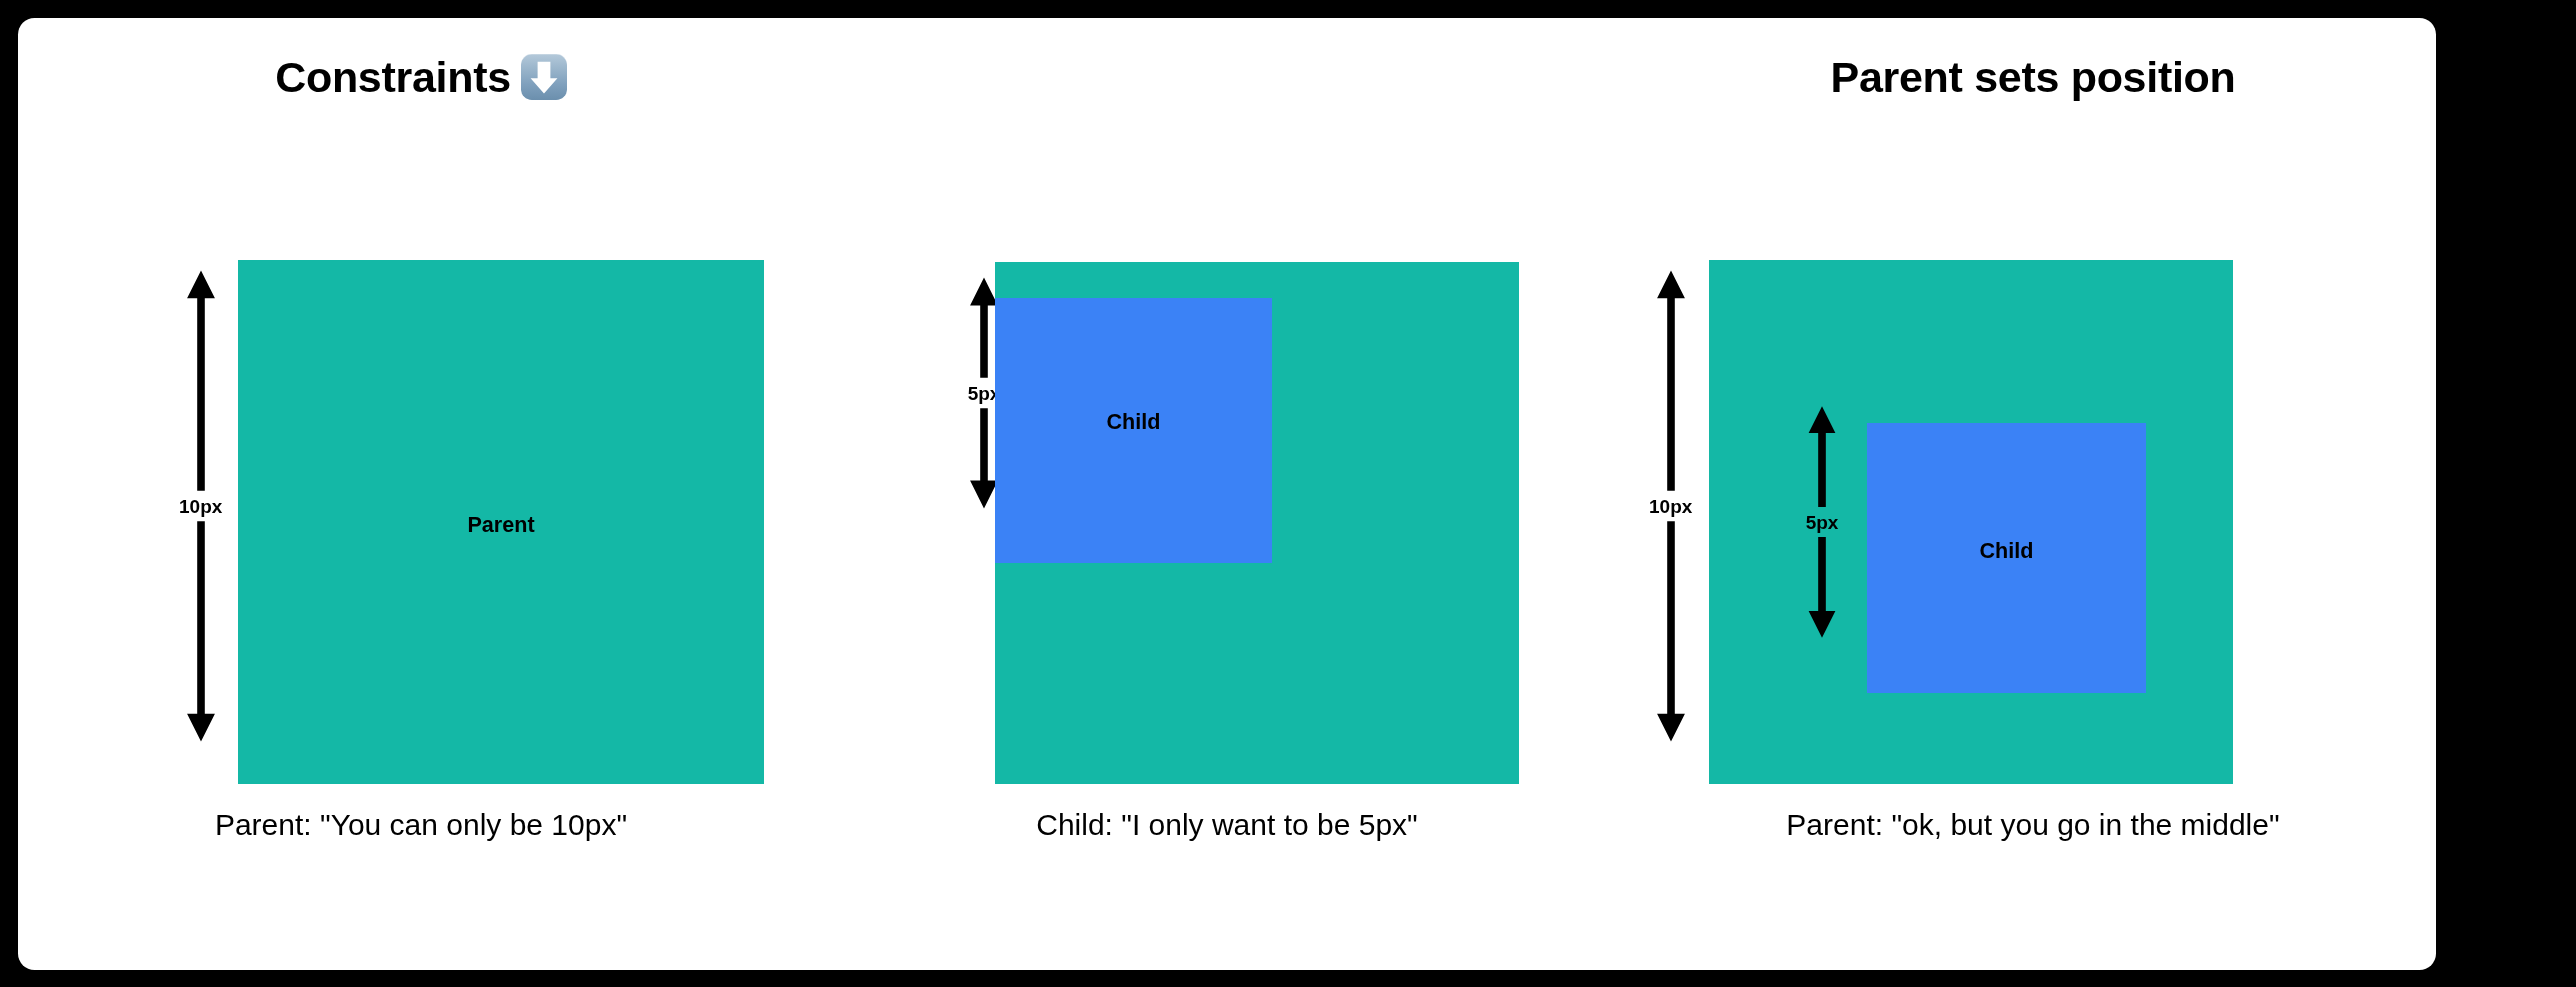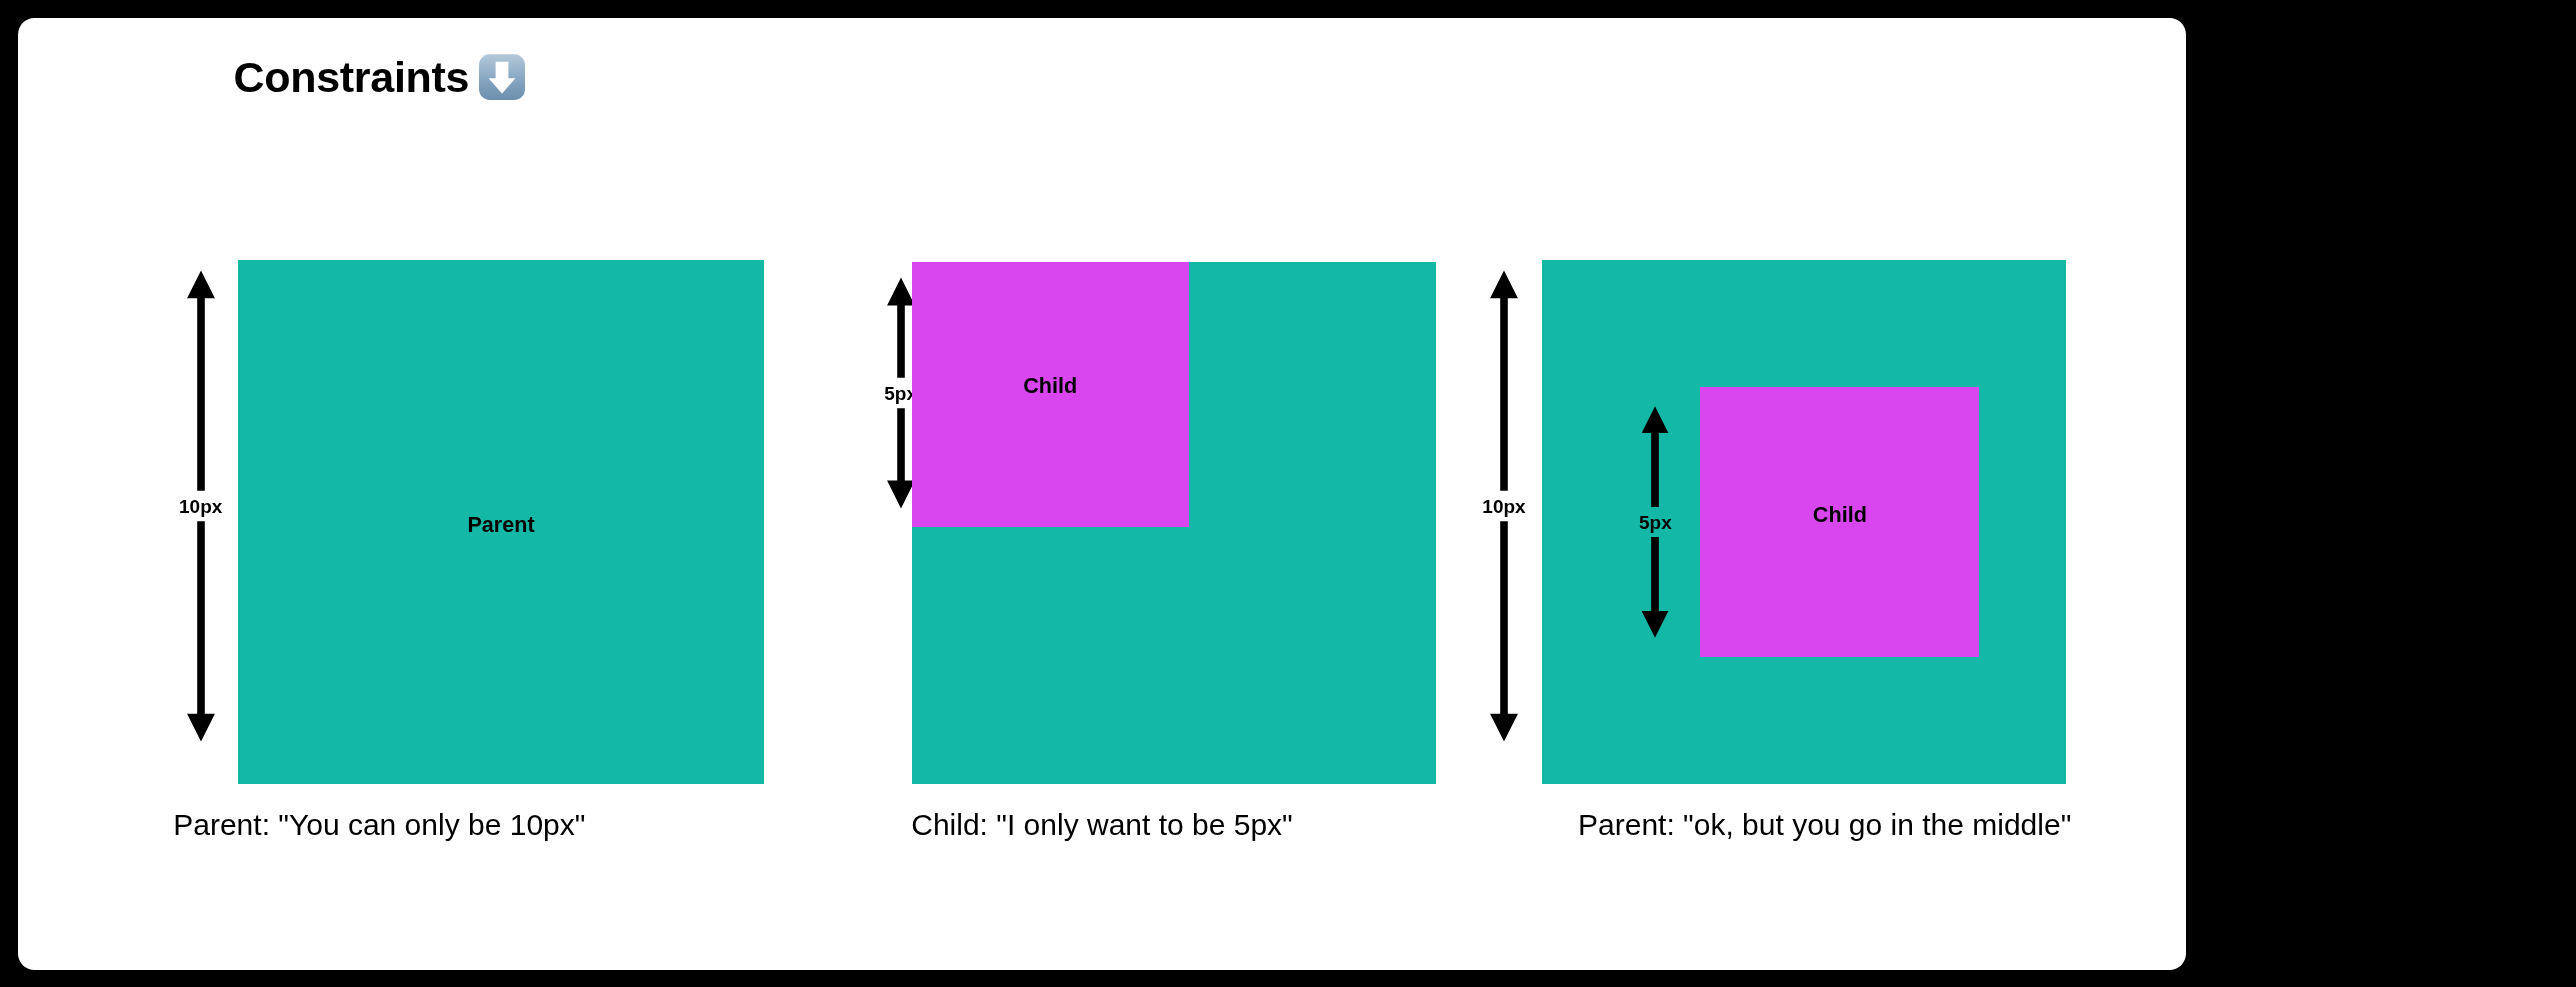--- a/index.html
+++ b/index.html
@@ -9,21 +9,21 @@
     height: 987px;
     background: #000000;
     font-family: "Liberation Sans", sans-serif;
     overflow: hidden;
   }
 
   #card {
     position: absolute;
     left: 18px;
     top: 18px;
-    width: 2168px;
+    width: 2418px;
     height: 952px;
     background: #ffffff;
     border-radius: 16.5px;
   }
 
   #panels {
     position: absolute;
     inset: 0;
     display: flex;
     flex-direction: row;
@@ -75,21 +75,22 @@
     width: 100%;
     height: 527px;
   }
 
   .parent-box {
     position: absolute;
     background: #14b8a6;
   }
   .child-box {
     position: absolute;
-    background: #d946ef;
+    background: #3b82f6;
+    margin-top: 36px;
   }
 
   .box-label {
     position: absolute;
     width: 100%;
     text-align: center;
     font-size: 21.6px;
     font-weight: bold;
     color: #000000;
   }
@@ -185,20 +186,23 @@
           <span class="box-label" style="top:111px;">Child</span>
         </div>
 
       </div>
 
       <div class="caption">Child: "I only want to be 5px"</div>
     </section>
 
     <section class="panel">
 
+      <div class="title-row">
+        <span class="title-text">Parent sets position</span>
+      </div>
 
       <div class="stage">
 
         <div class="dim" style="left:19px; top:14px; height:500px; justify-content:center;">
           <svg width="38" height="222" viewBox="0 0 60 350">
             <path d="M30 2 L52 46 H36 V350 H24 V46 H8 Z" fill="#000000"></path>
           </svg>
           <span class="dim-label">10px</span>
           <svg width="38" height="222" viewBox="0 0 60 350">
             <path d="M30 348 L52 304 H36 V0 H24 V304 H8 Z" fill="#000000"></path>

